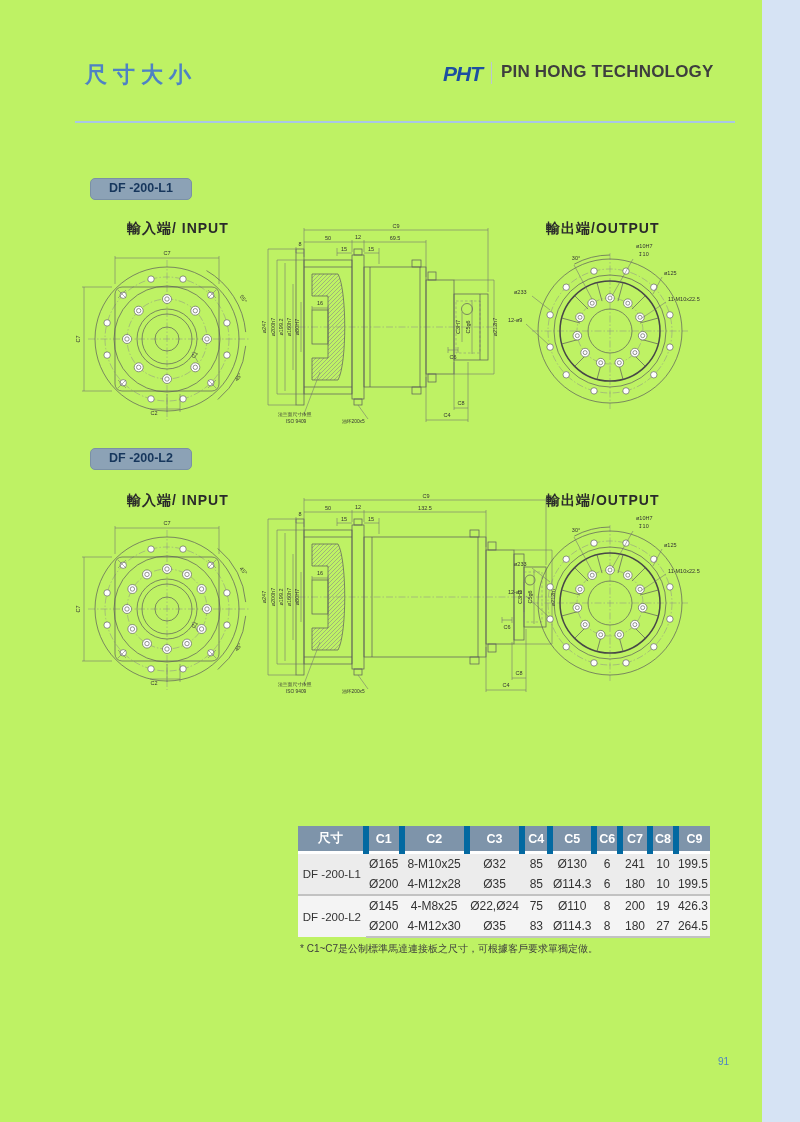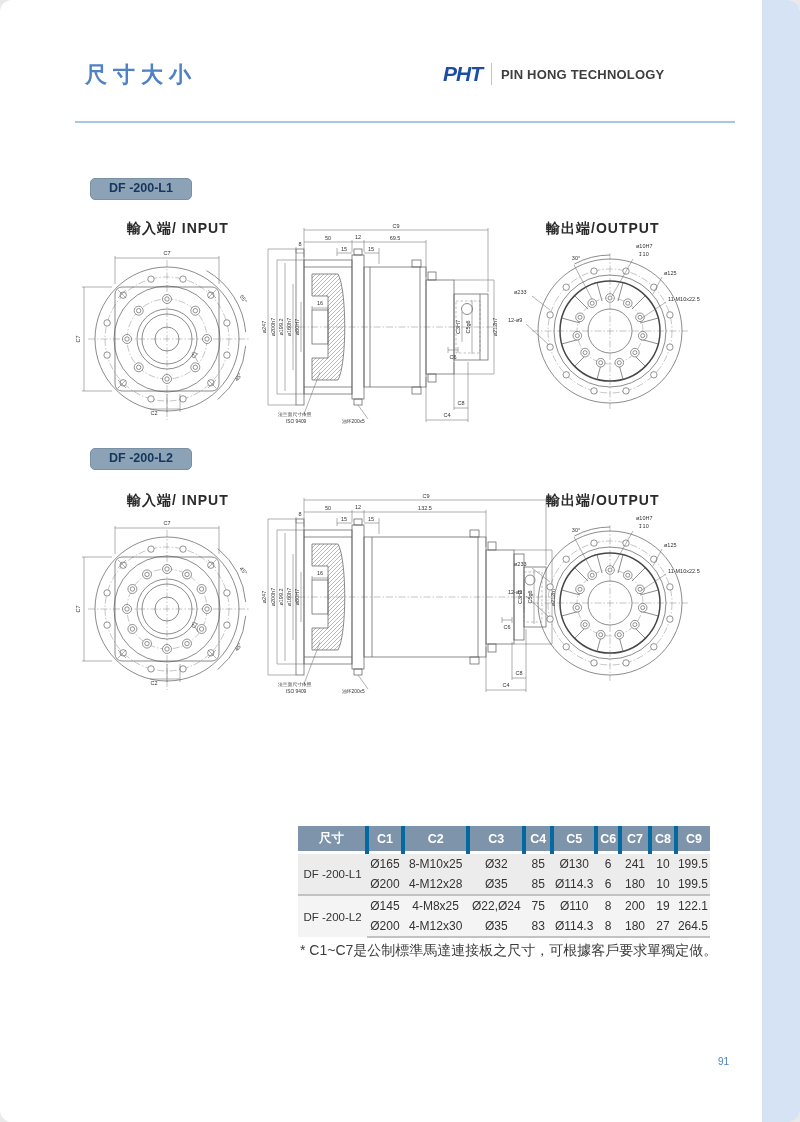--- a/index.html
+++ b/index.html
@@ -1,46 +1,46 @@
 <!DOCTYPE html>
 <html><head>
 <meta charset="utf-8">
 <style>
   html,body{margin:0;padding:0;background:#e9e9e9;}
-  .page{position:relative;width:800px;height:1122px;background:#ffffff;font-family:"Liberation Sans",sans-serif;overflow:hidden;margin:0 auto;border-radius:12px;}
+  .page{position:relative;width:800px;height:1122px;background:#bef264;font-family:"Liberation Sans",sans-serif;overflow:hidden;margin:0 auto;}
   .band{position:absolute;right:0;top:0;width:38px;height:1122px;background:#d6e3f4;}
   .title{position:absolute;left:85px;top:60px;font-size:22px;font-weight:bold;color:#4e82c4;letter-spacing:6px;}
-  .logo{position:absolute;left:443px;top:62px;display:flex;align-items:center;gap:9px;}
+  .logo{position:absolute;left:443px;top:62px;display:flex;gap:9px;}
   .logo-abbr{font-size:21px;font-weight:900;font-style:italic;color:#1c4fa1;letter-spacing:-1px;}
   .logo-div{width:1px;height:22px;background:#b9c6d4;}
-  .logo-name{font-size:13px;font-weight:bold;color:#3e3e3e;letter-spacing:0.2px;white-space:nowrap;}
+  .logo-name{font-size:17px;font-weight:bold;color:#3e3e3e;letter-spacing:0.2px;white-space:nowrap;}
   .rule{position:absolute;left:75px;top:121px;width:660px;height:2px;background:#a9c7e5;}
   .badge{position:absolute;left:90px;width:100px;height:20px;background:#8ca2b6;border:1px solid #7a90a5;border-radius:5px;color:#16365c;font-size:12.5px;font-weight:bold;text-align:center;line-height:19px;}
   .viewlabel{position:absolute;font-size:14px;font-weight:bold;color:#2a2a2a;letter-spacing:1px;}
   svg.draw{position:absolute;overflow:visible;}
   svg text{font-family:"Liberation Sans",sans-serif;font-size:5.5px;fill:#333;}
   svg text.small{font-size:4.8px;}
   .thin{fill:none;stroke:#5a5a5a;stroke-width:0.7;}
   .thick{fill:none;stroke:#474747;stroke-width:1.5;}
   .cl{fill:none;stroke:#8a8a8a;stroke-width:0.5;stroke-dasharray:7 2 1.5 2;}
   .dim{fill:none;stroke:#707070;stroke-width:0.55;}
   .hole{fill:#fff;stroke:#5a5a5a;stroke-width:0.65;}
   .dash{fill:none;stroke:#808080;stroke-width:0.5;stroke-dasharray:2.5 2;}
   .hatchy{stroke:#5a5a5a;stroke-width:0.7;}
   .tablewrap{position:absolute;left:298px;top:826px;width:412px;}
   table{border-collapse:collapse;width:100%;font-size:12px;color:#333;}
-  thead th{background:#7e94aa;color:#fff;font-weight:bold;padding:4px 2px;border-right:4px solid #0369a1;border-bottom:3px solid #fff;font-size:12.5px;}
+  thead th{background:#7e94aa;color:#fff;font-weight:bold;padding:4px 2px;border-right:6px solid #0369a1;border-bottom:3px solid #fff;font-size:12.5px;}
   thead th:last-child{border-right:none;}
   tbody td{text-align:center;padding:3px 2px;}
   tr.g1 td{background:#ececec;}
   tr.g2 td{background:#f4f4f4;}
   tr.sep td{border-top:2px solid #c2c2c2;}
   tbody tr:last-child td{border-bottom:2px solid #c2c2c2;}
   td.model{font-size:11.5px;}
-  .footnote{position:absolute;left:300px;top:942px;font-size:14px;color:#3c3c3c;}
+  .footnote{position:absolute;left:300px;top:942px;font-size:10px;color:#3c3c3c;}
   .pageno{position:absolute;left:718px;top:1056px;font-size:10px;color:#4e82c4;}
 </style>
 </head>
 <body>
 
 <div class="page">
   <svg width="0" height="0" style="position:absolute">
     <defs>
       <pattern id="hatch" width="4" height="4" patternUnits="userSpaceOnUse">
         <path d="M0 4 L4 0" stroke="#8a8a8a" stroke-width="0.6"></path>
@@ -632,21 +632,21 @@
         <tr class="g2 sep">
           <td class="model" rowspan="2">DF -200-L2</td>
           <td>Ø145</td>
           <td>4-M8x25</td>
           <td>Ø22,Ø24</td>
           <td>75</td>
           <td>Ø110</td>
           <td>8</td>
           <td>200</td>
           <td>19</td>
-          <td>122.1</td>
+          <td>426.3</td>
         </tr>
         <tr class="g2">
           <td>Ø200</td>
           <td>4-M12x30</td>
           <td>Ø35</td>
           <td>83</td>
           <td>Ø114.3</td>
           <td>8</td>
           <td>180</td>
           <td>27</td>

